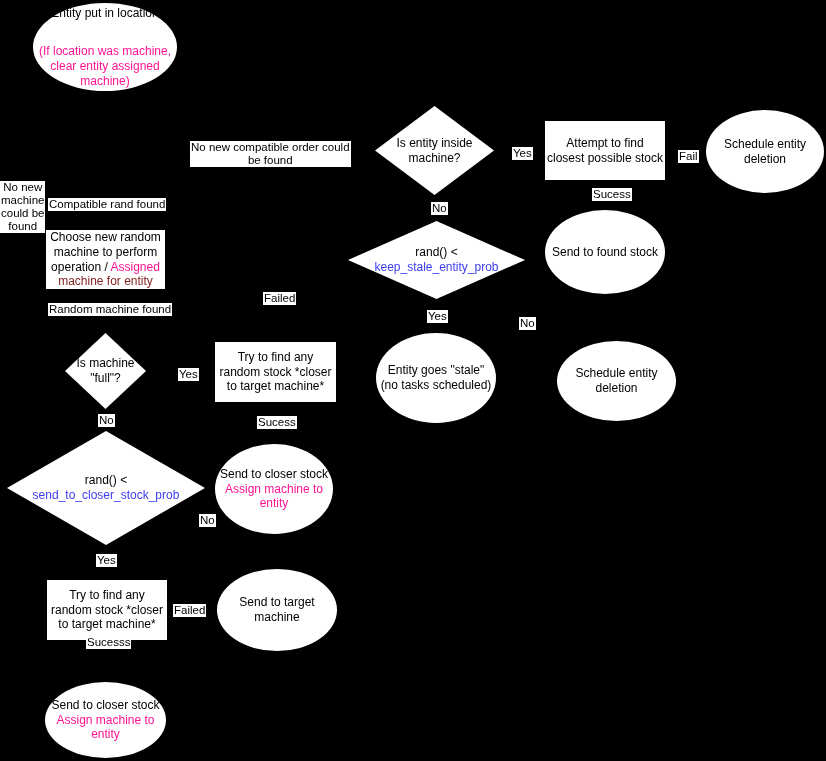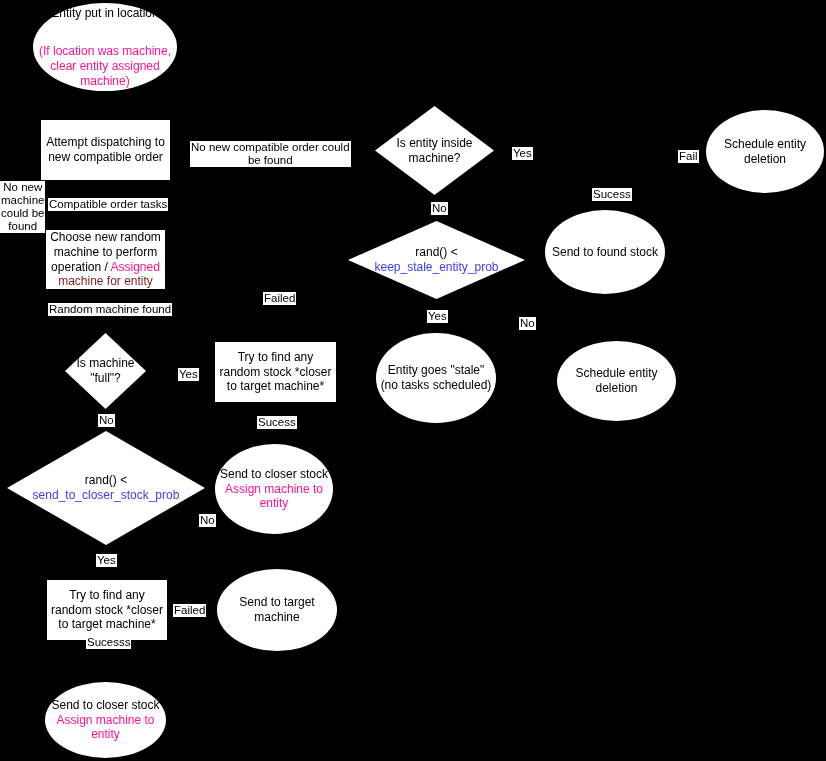--- a/index.html
+++ b/index.html
@@ -23,26 +23,20 @@
 
   <div class="node ellipse" style="left:33px;top:3px;width:144px;height:88px">
     <div class="txt">
       <span class="ln">Entity put in location</span>
       <span class="ln magenta" style="color: rgb(255, 20, 147); margin-top: 24px;">(If location was machine,</span>
       <span class="ln magenta" style="color: rgb(255, 20, 147);">clear entity assigned</span>
       <span class="ln magenta" style="color: rgb(255, 20, 147);">machine)</span>
     </div>
   </div>
 
-  <div class="node rect" style="left:41px;top:120px;width:129px;height:60px">
-    <div class="txt">
-      <span class="ln">Attempt dispatching to</span>
-      <span class="ln">new compatible order</span>
-    </div>
-  </div>
 
   <div class="node rect" style="left:46px;top:230px;width:119px;height:59px">
     <div class="txt">
       <span class="ln">Choose new random</span>
       <span class="ln">machine to perform</span>
       <span class="ln"><span>operation / </span><span class="magenta" style="color: rgb(255, 20, 147);">Assigned</span></span>
       <span class="ln magenta" style="color: #7f1d1d;">machine for entity</span>
     </div>
   </div>
 
@@ -99,20 +93,26 @@
     </div>
   </div>
 
   <div class="node diamond" style="left:375px;top:106px;width:119px;height:89px">
     <div class="txt">
       <span class="ln">Is entity inside</span>
       <span class="ln">machine?</span>
     </div>
   </div>
 
+  <div class="node rect" style="left:545px;top:121px;width:120px;height:59px">
+    <div class="txt">
+      <span class="ln">Attempt to find</span>
+      <span class="ln">closest possible stock</span>
+    </div>
+  </div>
 
   <div class="node ellipse" style="left:706px;top:110px;width:118px;height:83px">
     <div class="txt">
       <span class="ln">Schedule entity</span>
       <span class="ln">deletion</span>
     </div>
   </div>
 
   <div class="node diamond" style="left:348px;top:221px;width:177px;height:78px">
     <div class="txt">
@@ -146,21 +146,21 @@
     <span class="ln">be found</span>
   </div>
 
   <div class="chip" style="left:0px;top:181px">
     <span class="ln">No new</span>
     <span class="ln">machine</span>
     <span class="ln">could be</span>
     <span class="ln">found</span>
   </div>
 
-  <div class="chip" style="left:48px;top:198px">Compatible order tasks</div>
+  <div class="chip" style="left:48px;top:198px">Compatible rand found</div>
 
   <div class="chip" style="left:48px;top:303px">Random machine found</div>
 
   <div class="chip" style="left:263px;top:292px">Failed</div>
 
   <div class="chip" style="left:178px;top:368px">Yes</div>
 
   <div class="chip" style="left:98px;top:414px">No</div>
 
   <div class="chip" style="left:257px;top:416px">Sucess</div>

